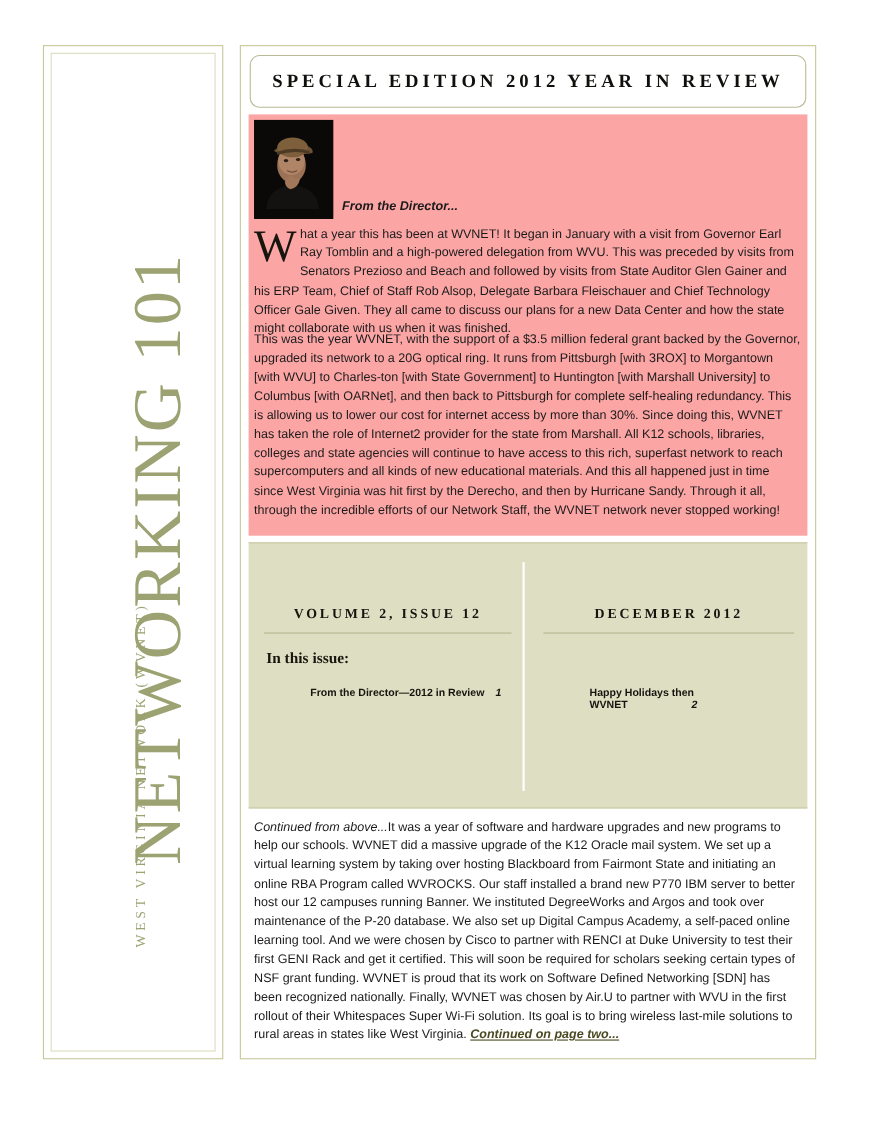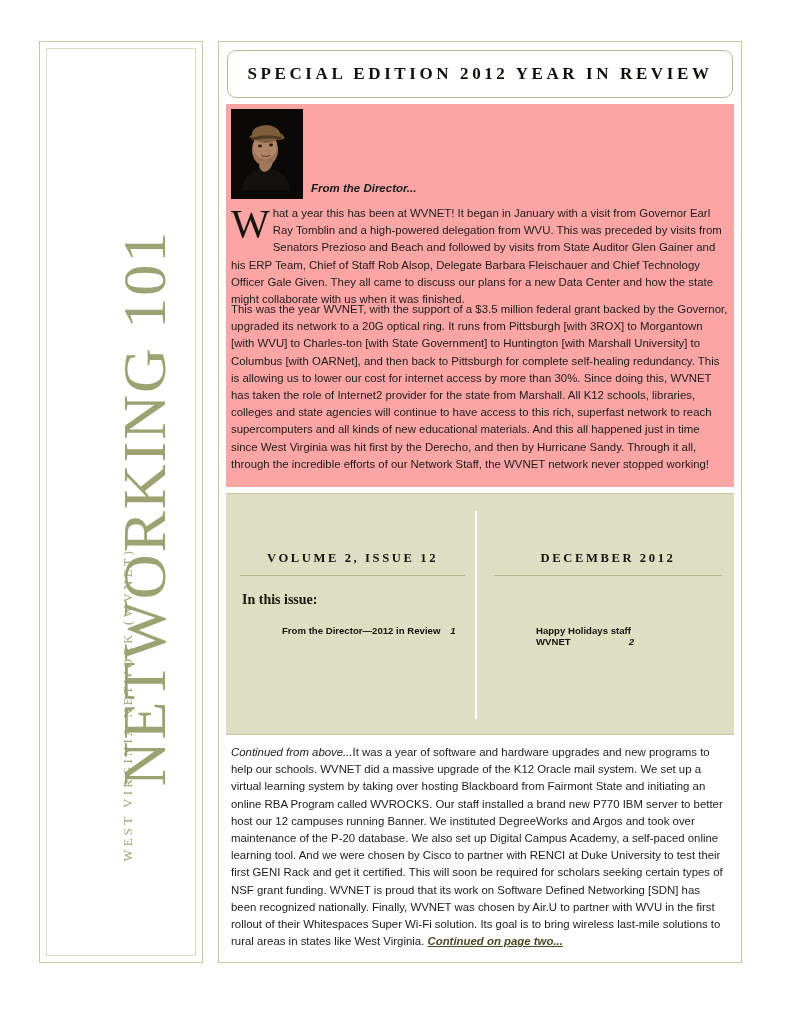--- a/index.html
+++ b/index.html
@@ -324,21 +324,21 @@
           <span class="toc-title">From the Director—2012 in Review</span><span class="toc-page">1</span>
         </div>
       </div>
 
       <div class="issue-divider"></div>
 
       <div class="issue-col right">
         <div class="issue-head">DECEMBER 2012</div>
         <div class="issue-rule"></div>
         <div class="toc-row">
-          <span class="toc-title">Happy Holidays staff WVNET</span><span class="toc-page" style="margin-left:58px">2</span>
+          <span class="toc-title">Happy Holidays then WVNET</span><span class="toc-page" style="margin-left:58px">2</span>
         </div>
       </div>
     </div>
 
     <div class="continued">
       <span class="continued-lead">Continued from above...</span><span>It was a year of software and hardware upgrades and new programs to help our schools. WVNET did a massive upgrade of the K12 Oracle mail system. We set up a virtual learning system by taking over hosting Blackboard from Fairmont State and initiating an online RBA Program called WVROCKS. Our staff installed a brand new P770 IBM server to better host our 12 campuses running Banner. We instituted DegreeWorks and Argos and took over maintenance of the P-20 database. We also set up Digital Campus Academy, a self-paced online learning tool. And we were chosen by Cisco to partner with RENCI at Duke University to test their first GENI Rack and get it certified. This will soon be required for scholars seeking certain types of NSF grant funding. WVNET is proud that its work on Software Defined Networking [SDN] has been recognized nationally. Finally, WVNET was chosen by Air.U to partner with WVU in the first rollout of their Whitespaces Super Wi-Fi solution. Its goal is to bring wireless last-mile solutions to rural areas in states like West Virginia. </span><span class="continued-link">Continued on page two...</span>
     </div>
 
   </div>
 </div>

